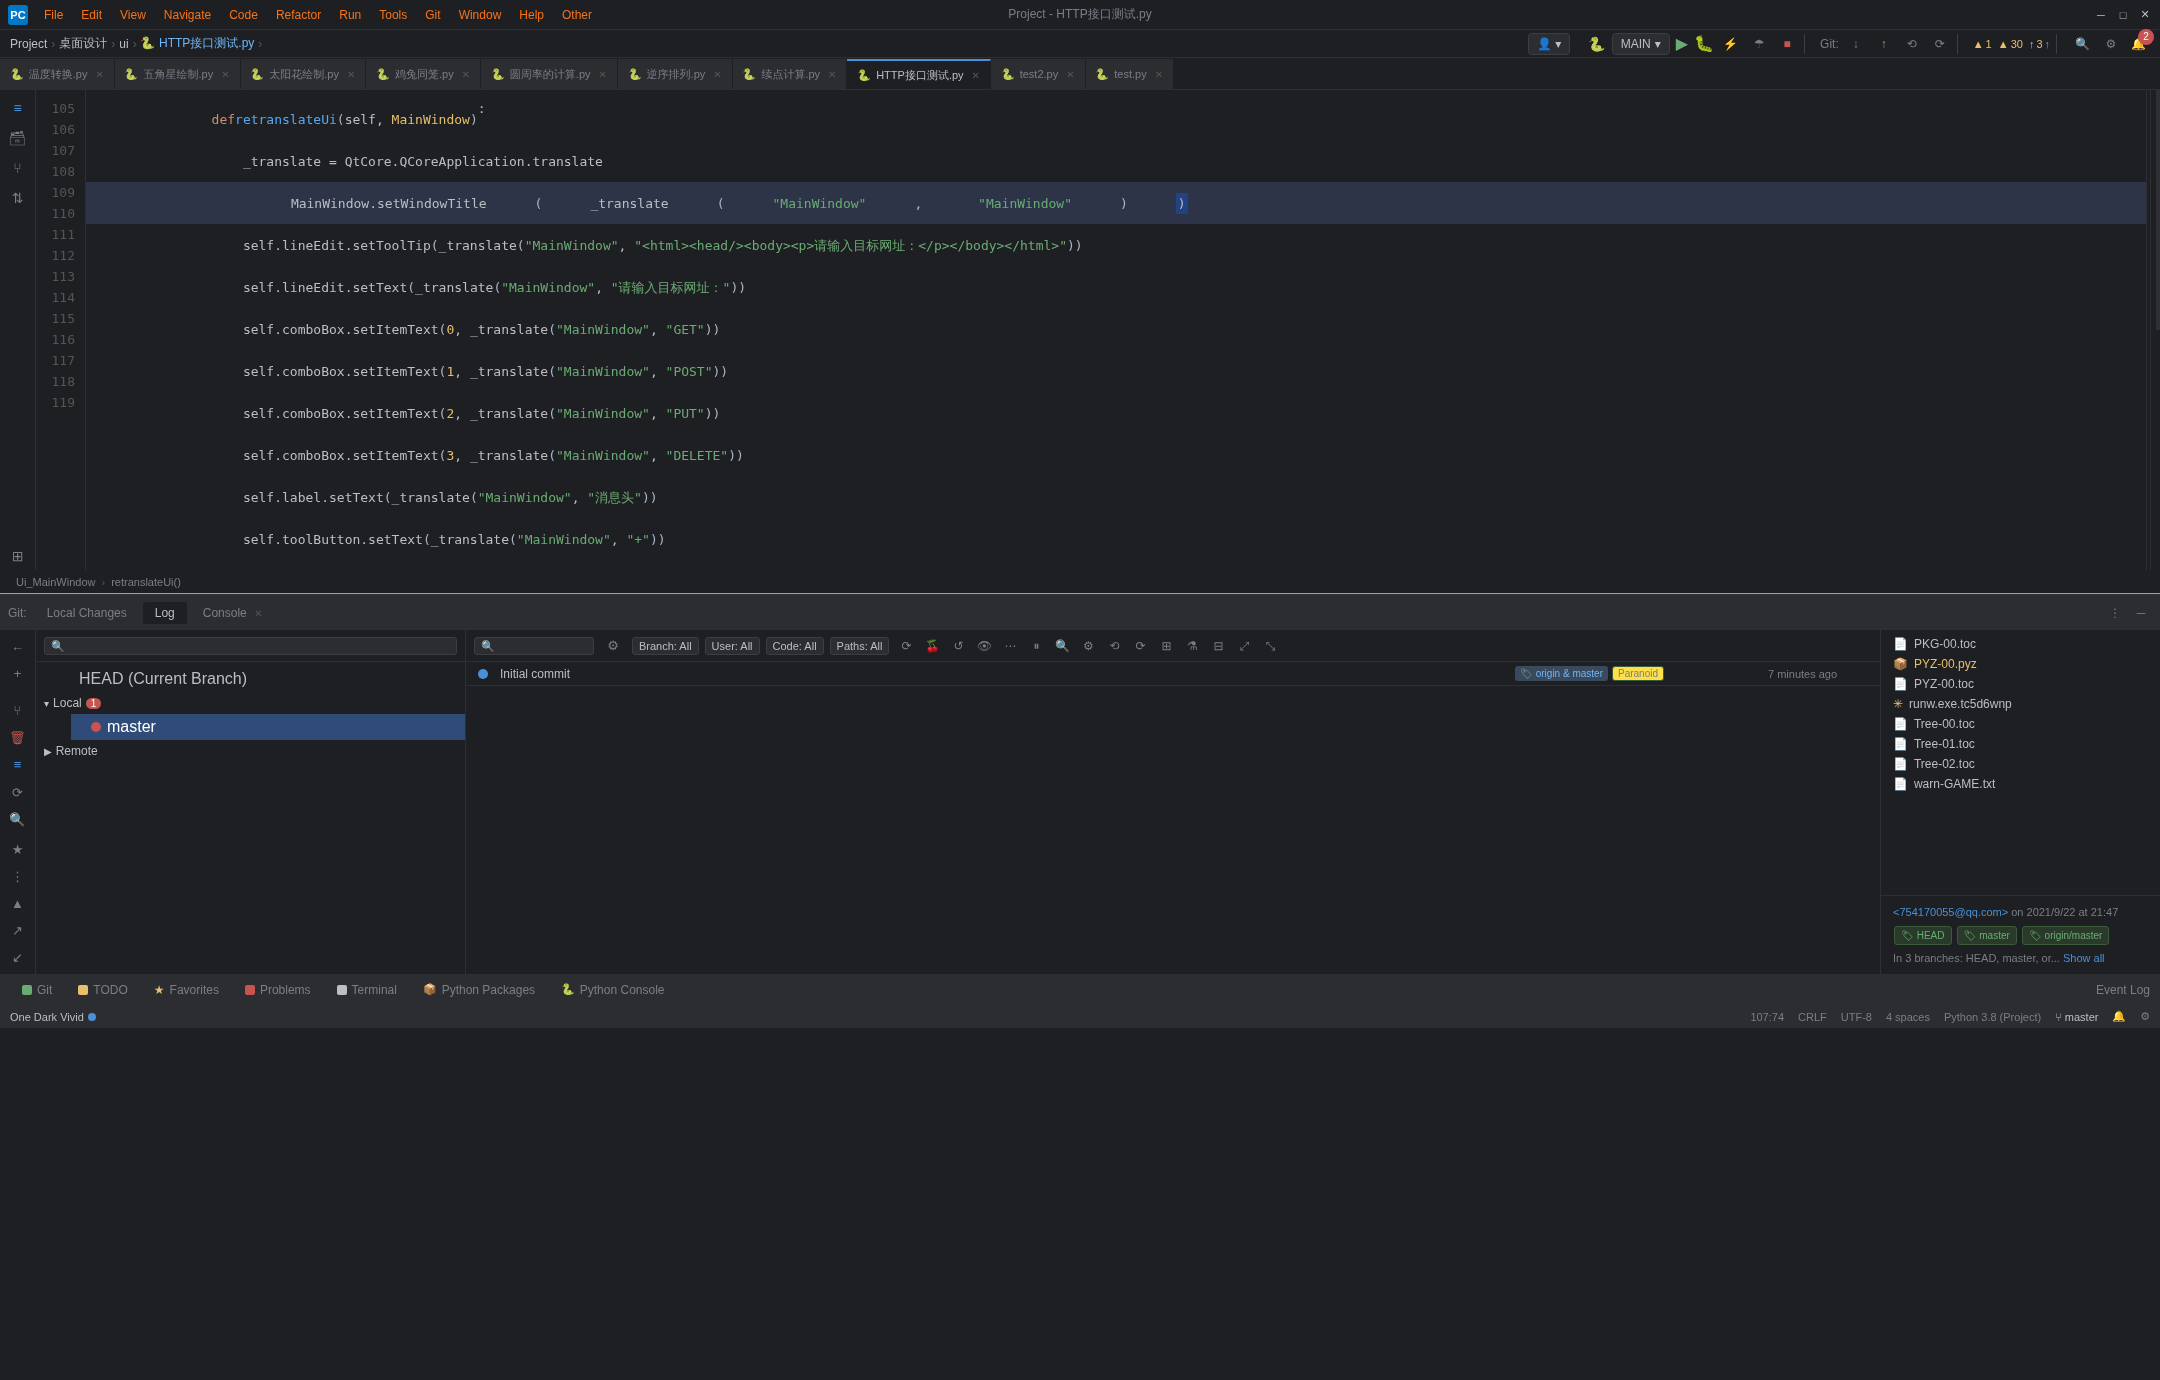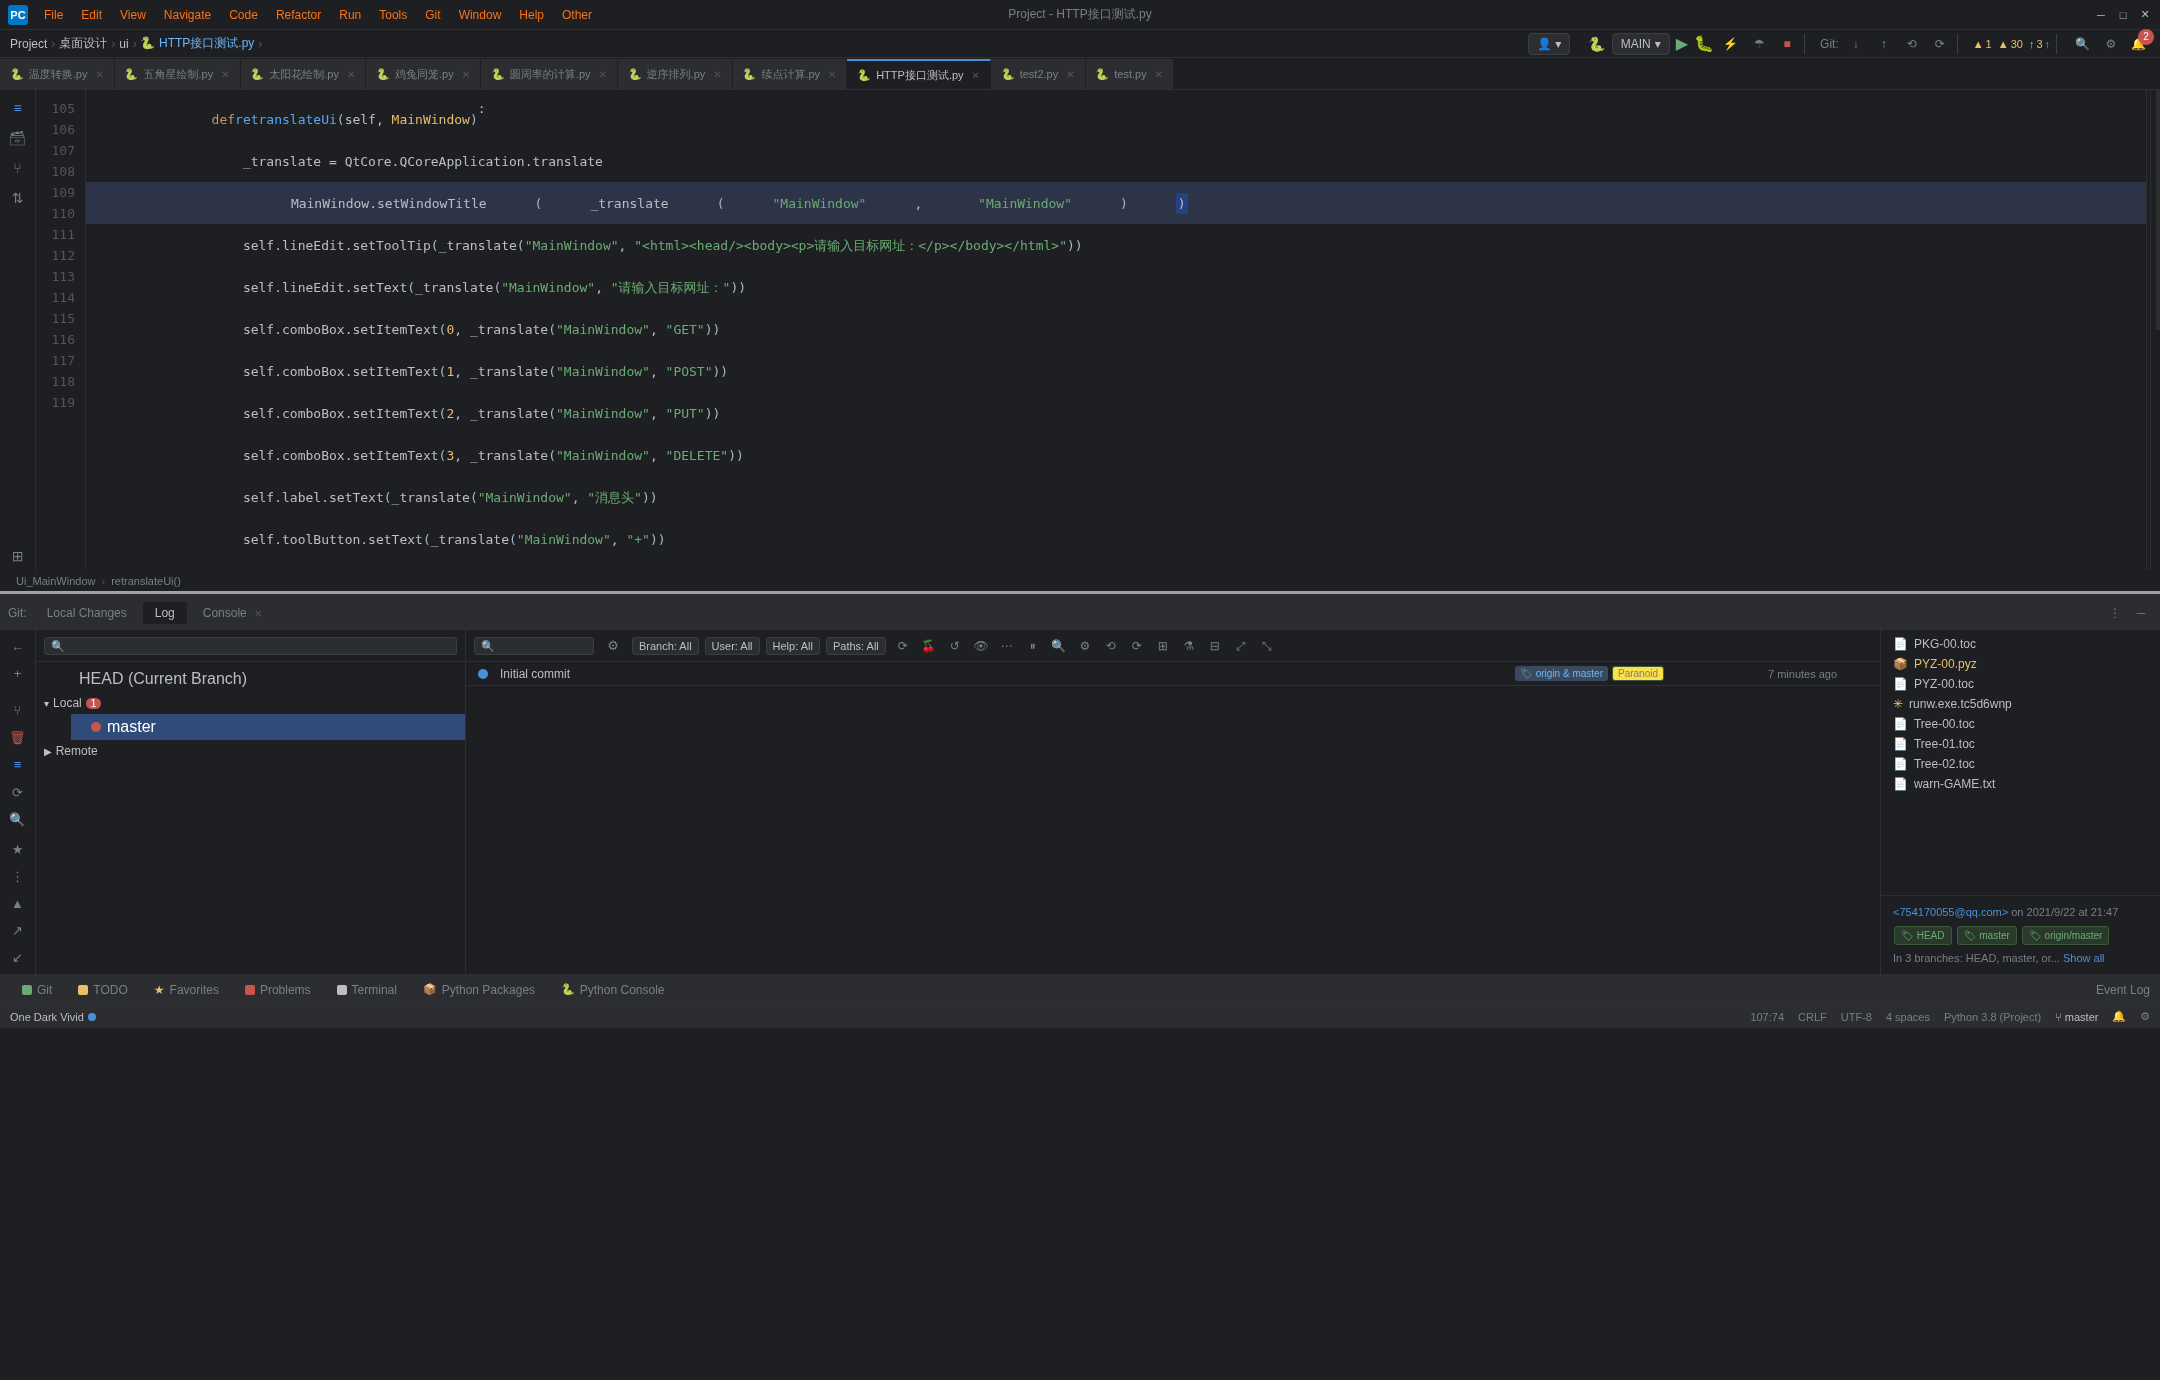--- a/index.html
+++ b/index.html
@@ -204,21 +204,21 @@
     
     .file-breadcrumb {
       height: 24px;
       background: #1e1f22;
       display: flex;
       align-items: center;
       padding: 0 16px;
       gap: 6px;
       color: #7a7e87;
       font-size: 11px;
-      border-bottom: 3px solid #a3a3a3;
+      border-bottom: 1px solid #a3a3a3;
     }
 
     
     .bottom-panel {
       height: 380px;
       background: #1e1f22;
       border-top: 2px solid #2d2f33;
       display: flex;
       flex-direction: column;
     }
@@ -855,21 +855,21 @@
       </div>
     </div>
 
     <div class="git-log">
 
       <div class="git-log-toolbar">
         <input class="git-search" type="text" placeholder="🔍" style="">
         <div class="git-icon-btn">⚙</div>
         <div class="git-filter-btn">Branch: All</div>
         <div class="git-filter-btn">User: All</div>
-        <div class="git-filter-btn">Help: All</div>
+        <div class="git-filter-btn">Code: All</div>
         <div class="git-filter-btn">Paths: All</div>
         <div class="git-log-icons">
           <div class="gli-btn">⟳</div>
           <div class="gli-btn" style="color:#c75450;">🍒</div>
           <div class="gli-btn">↺</div>
           <div class="gli-btn">👁</div>
           <div class="gli-btn">⋯</div>
           <div class="gli-btn">⏸</div>
           <div class="gli-btn">🔍</div>
           <div class="gli-btn">⚙</div>

